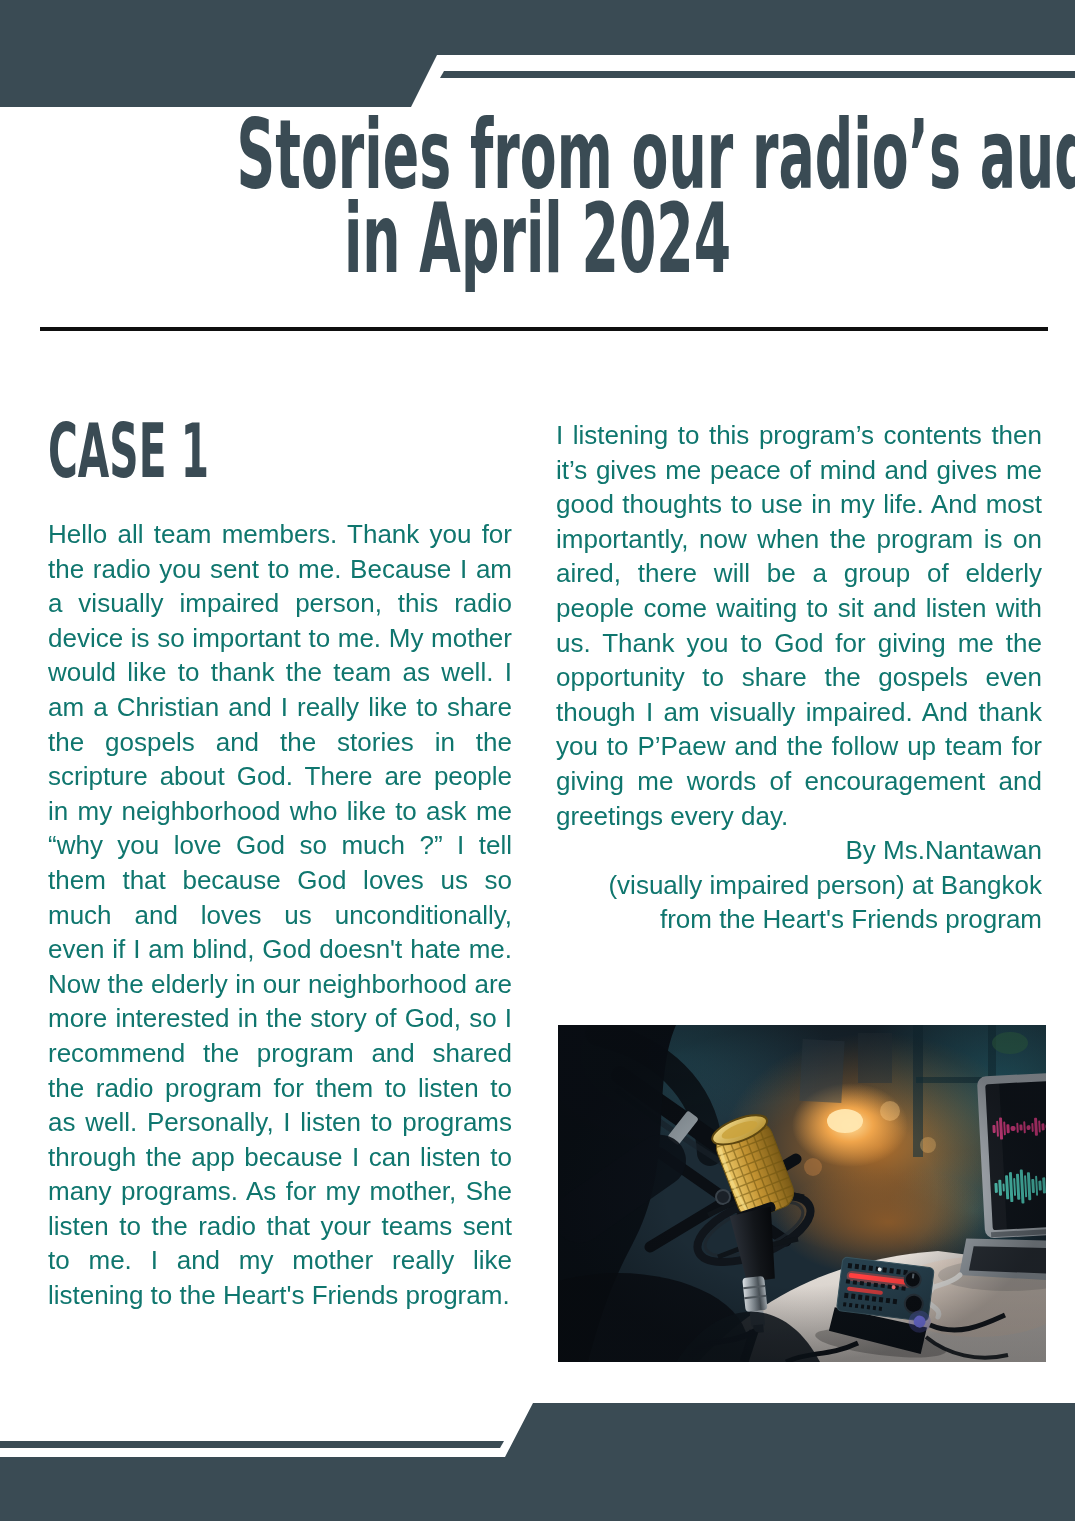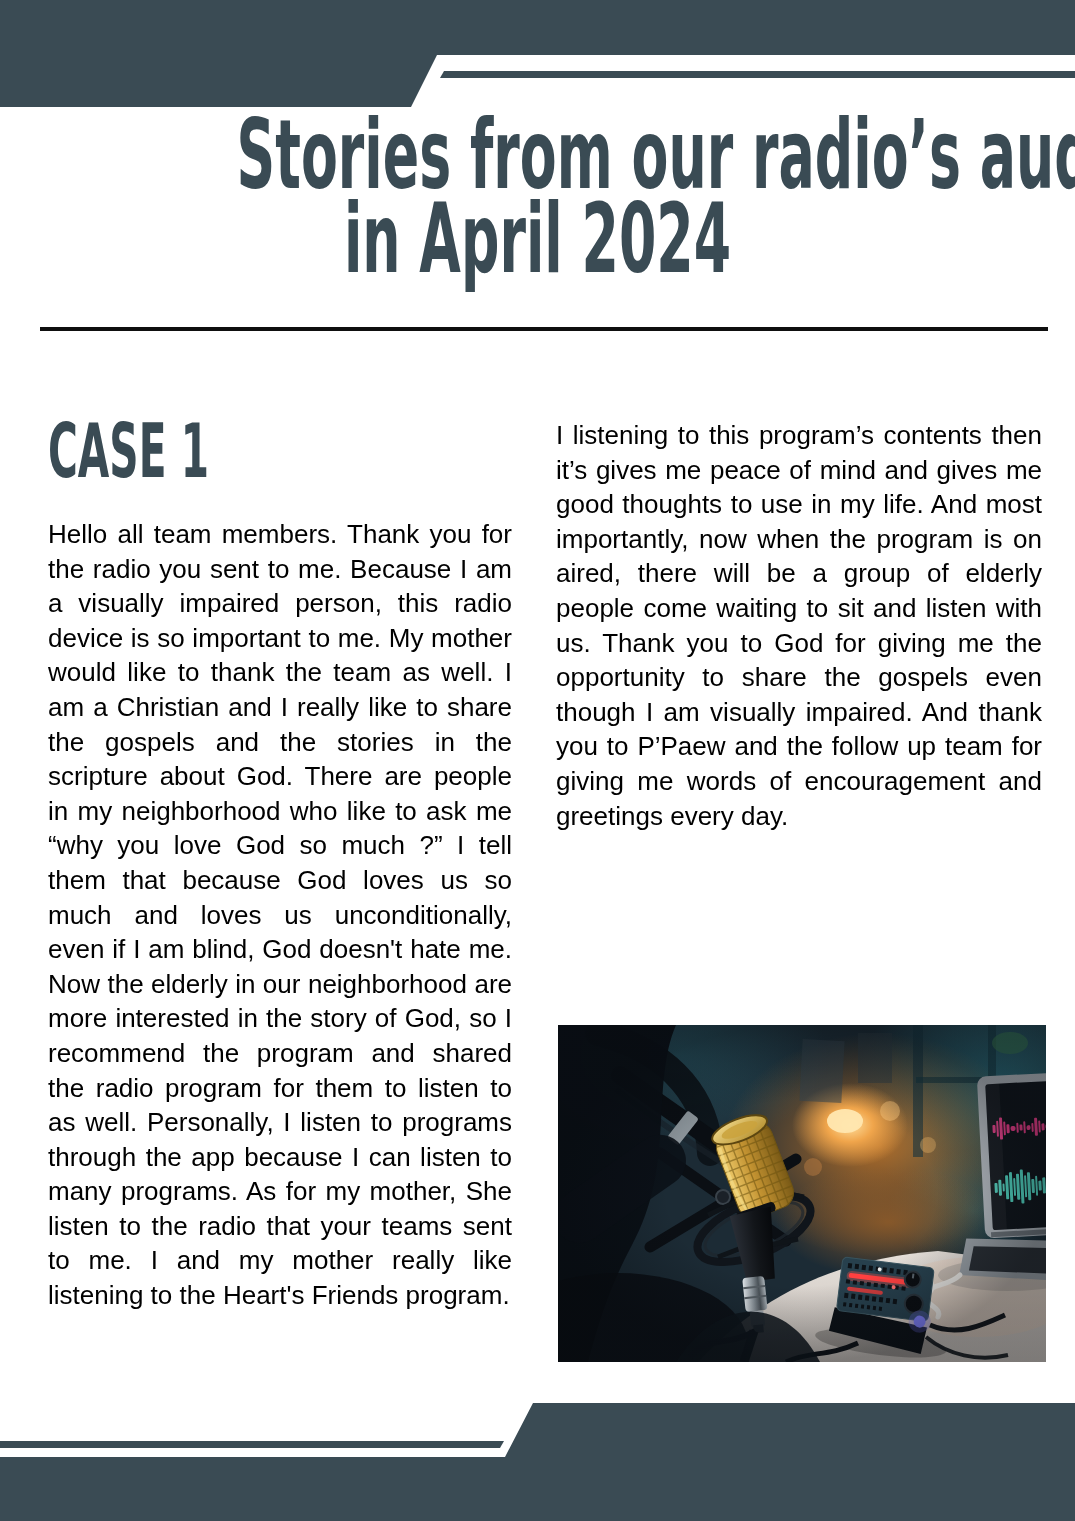--- a/index.html
+++ b/index.html
@@ -19,21 +19,21 @@
     white-space:nowrap;
   }
   .title span{display:block;}
   .rule{position:absolute;left:40px;top:327px;width:1008px;height:4px;background:#0f0f0f;}
   .case-heading{
     position:absolute;left:48px;top:414px;margin:0;color:#3a4b54;
     font-family:"DejaVu Sans",sans-serif;font-weight:bold;
     font-size:74px;line-height:74px;white-space:nowrap;
     transform:scale(0.55,1);transform-origin:0 0;
   }
-  .col{position:absolute;color:#000000;font-size:26px;line-height:34.6px;}
+  .col{position:absolute;color:#0f766e;font-size:26px;line-height:34.6px;}
   .col p{margin:0;text-align:justify;text-justify:inter-word;}
   .col-left{left:48px;top:517px;width:464px;}
   .col-right{left:556px;top:418px;width:486px;}
   .attribution{margin-top:0;text-align:right;}
   .attribution div{text-align:right;}
   .photo{
     position:absolute;left:558px;top:1025px;width:488px;height:337px;
     overflow:hidden;background:#1c2b35;
   }
   .photo svg{display:block;}
@@ -56,20 +56,25 @@
   <div class="rule"></div>
 
   <h2 class="case-heading">CASE 1</h2>
 
   <div class="col col-left">
     <p>Hello all team members. Thank you for the radio you sent to me. Because I am a visually impaired person, this radio device is so important to me. My mother would like to thank the team as well. I am a Christian and I really like to share the gospels and the stories in the scripture about God. There are people in my neighborhood who like to ask me “why you love God so much ?” I tell them that because God loves us so much and loves us unconditionally, even if I am blind, God doesn't hate me. Now the elderly in our neighborhood are more interested in the story of God, so I recommend the program and shared the radio program for them to listen to as well. Personally, I listen to programs through the app because I can listen to many programs. As for my mother, She listen to the radio that your teams sent to me. I and my mother really like listening to the Heart's Friends program.</p>
   </div>
 
   <div class="col col-right">
     <p>I listening to this program’s contents then it’s gives me peace of mind and gives me good thoughts to use in my life. And most importantly, now when the program is on aired, there will be a group of elderly people come waiting to sit and listen with us. Thank you to God for giving me the opportunity to share the gospels even though I am visually impaired. And thank you to P’Paew and the follow up team for giving me words of encouragement and greetings every day.</p>
+    <div class="attribution">
+      <div>By Ms.Nantawan</div>
+      <div>(visually impaired person) at Bangkok</div>
+      <div>from the Heart's Friends program</div>
+    </div>
   </div>
 
   <div class="photo" aria-label="Radio studio desk with a gold condenser microphone in a shock mount on a boom arm, an audio mixer with glowing red lights, and a laptop showing pink and teal audio waveforms.">
     <svg width="488" height="337" viewBox="0 0 488 337">
       <defs>
         <radialGradient id="gLamp">
             <stop offset="0%" stop-color="#ffdf9e"></stop>
             <stop offset="40%" stop-color="#f0a54b"></stop>
             <stop offset="100%" stop-color="#f0a54b" stop-opacity="0"></stop>
           </radialGradient>

